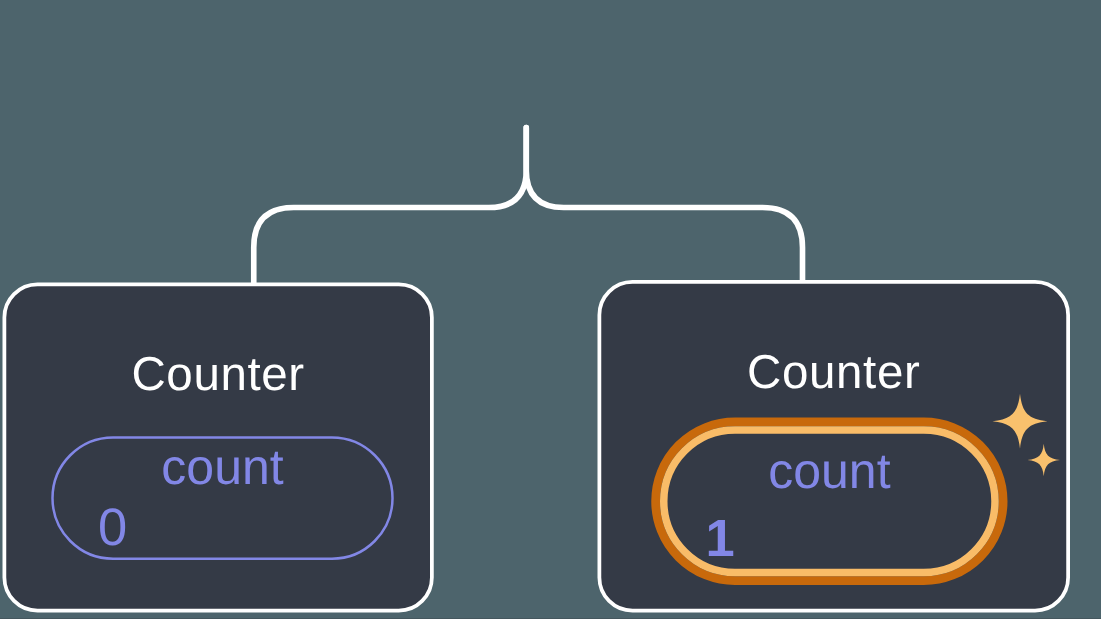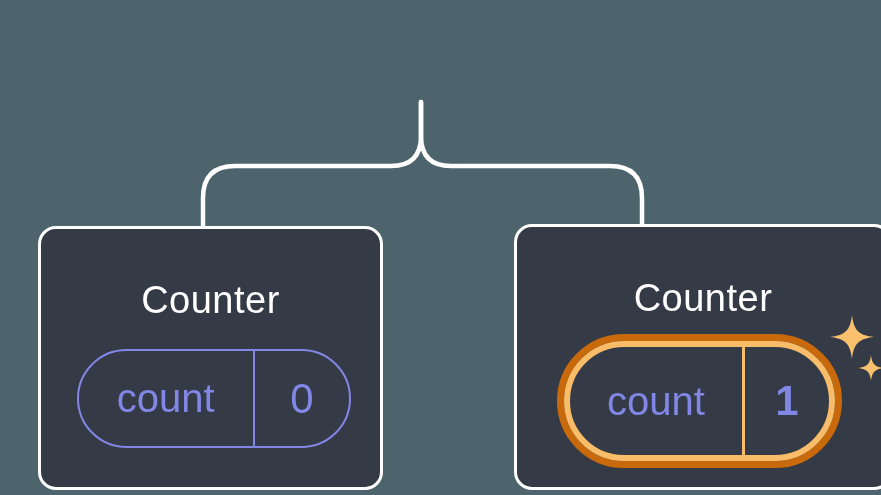--- a/index.html
+++ b/index.html
@@ -48,40 +48,40 @@
     align-items: center;
     justify-content: center;
     color: var(--text-primary);
     font-size: 42px;
     font-weight: 500;
   }
   .card {
     position: absolute;
     background: var(--node-bg);
     border: 3.5px solid var(--node-border);
-    border-radius: 18px;
-    margin-left: 36px;
+    border-radius: 28px;
   }
   .card-left  { left: 2px;   top: 226px; width: 345px; height: 264px; }
   .card-right { left: 478px; top: 224px; width: 378px; height: 266px; }
   .card-title {
     position: absolute;
     top: 50px; left: 0; right: 0;
     text-align: center;
     color: var(--text-primary);
     font-size: 38px;
     font-weight: 500;
     letter-spacing: 0.5px;
   }
   .pill {
     display: flex;
     align-items: stretch;
     border-radius: 999px;
     color: var(--state-violet);
     font-size: 40px;
+    flex-direction: column;
   }
   .pill-left {
     position: absolute;
     left: 36px; top: 120px;
     width: 274px; height: 99px;
     border: 2.5px solid var(--state-violet);
   }
   .pill-section-key {
     flex: 1;
     display: flex;

